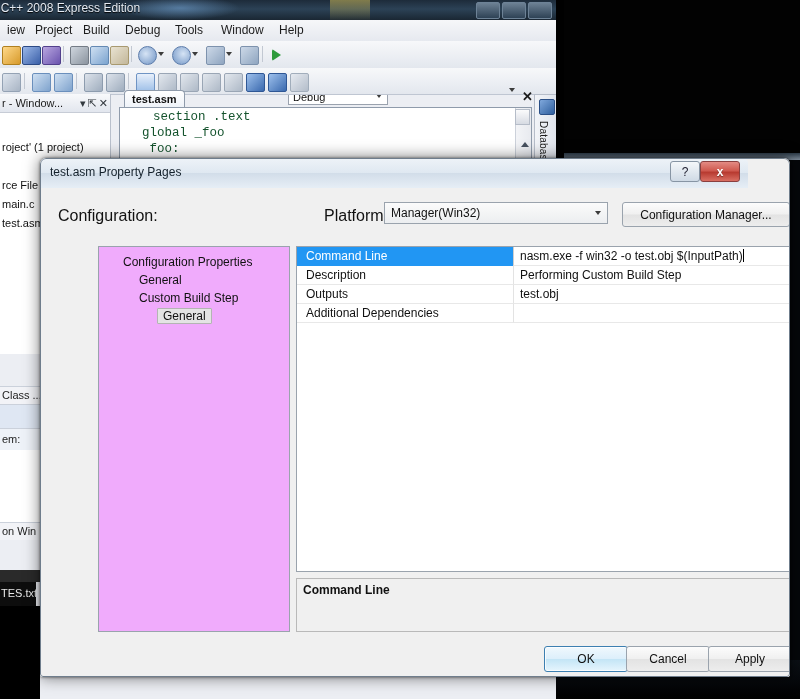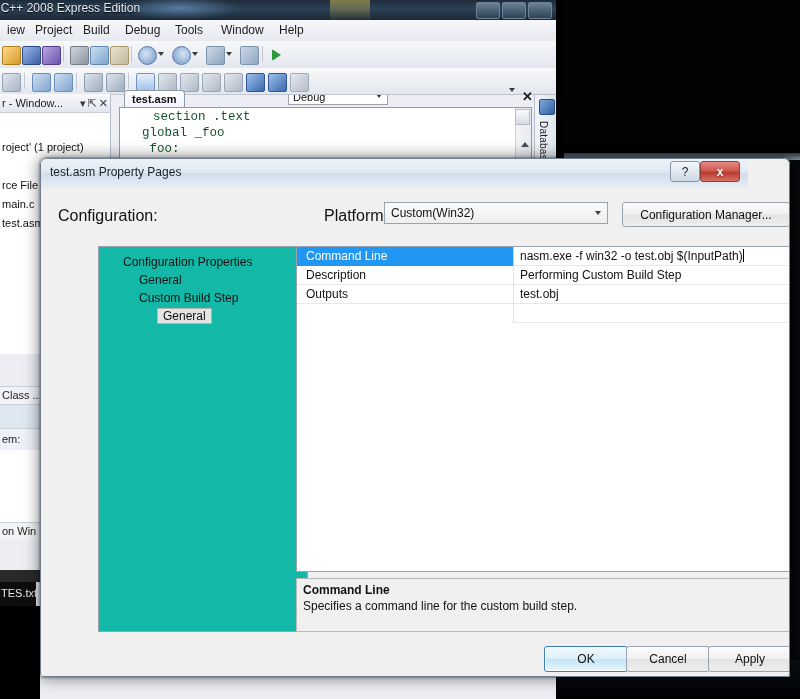--- a/index.html
+++ b/index.html
@@ -142,21 +142,21 @@
      background:linear-gradient(180deg,#fbfbfb,#eceef0);box-sizing:border-box;}
   .combo .val{position:absolute;left:6px;top:3px;font-size:12px;color:#111;}
   .combo .arw{position:absolute;right:1px;top:1px;width:17px;height:18px;
      display:flex;align-items:center;justify-content:center;}
   .btn{border:1px solid #9aa3ad;border-radius:3px;
      background:linear-gradient(180deg,#fcfcfc 0%,#f0f0f0 48%,#e3e3e3 52%,#ededed 100%);
      font-size:12px;color:#111;display:flex;align-items:center;justify-content:center;}
   #cfg-mgr{position:absolute;top:0;height:23px;width:166px;}
 
   #tree{position:absolute;left:58px;top:58px;width:190px;height:384px;
-     background:#14b8a6;border:1px solid #9aa3ad;padding-left:18px;}
+     background:#f0abfc;border:1px solid #9aa3ad;}
   .tree-row{position:absolute;font-size:12px;color:#111;white-space:nowrap;}
   .tree-sel{background:#e4e4e4;border:1px solid #b4b4b4;padding:0 5px;
      border-radius:1px;}
 
   #grid{position:absolute;left:256px;top:58px;width:522px;height:324px;
      background:#fff;border:1px solid #9aa3ad;overflow:hidden;}
   #grid-inner{position:absolute;left:0;top:0;right:0;bottom:0;background:#fff;}
   .gr{position:absolute;left:0;width:522px;height:19px;}
   .gr .nm{position:absolute;left:0;top:0;width:216px;height:19px;
      font-size:12px;color:#111;line-height:19px;padding-left:9px;box-sizing:border-box;
@@ -337,21 +337,21 @@
     <div id="dlg-help">?</div>
     <div id="dlg-close">x</div>
   </div>
 
   <div id="dlg-body">
 
     <div id="cfg-row">
       <div class="fld-label" style="left:18px">Configuration:</div>
       <div class="fld-label" style="left:284px">Platform:</div>
       <div class="combo" style="left:344px;width:224px">
-        <span class="val">Custom(Win32)</span>
+        <span class="val">Manager(Win32)</span>
         <span class="arw">
             <i class="caret"></i>
           </span>
       </div>
       <div class="btn" id="cfg-mgr" style="left:582px">Configuration Manager...</div>
     </div>
 
     <div id="tree">
       <div class="tree-row" style="left:24px;top:8px">Configuration Properties</div>
       <div class="tree-row" style="left:40px;top:26px">General</div>
@@ -375,29 +375,29 @@
           <div class="nm">Description</div>
           <div class="vl">Performing Custom Build Step</div>
         </div>
 
         <div class="gr" style="top:38px">
           <div class="nm">Outputs</div>
           <div class="vl">test.obj</div>
         </div>
 
         <div class="gr" style="top:57px">
+          <div class="nm">Additional Dependencies</div>
           <div class="vl"></div>
         </div>
 
       </div>
     </div>
 
     <div id="desc">
       <div class="t">Command Line</div>
-      <div class="d">Specifies a command line for the custom build step.</div>
     </div>
 
     <div class="btn dlg-btn" id="btn-ok" style="left:504px">OK</div>
     <div class="btn dlg-btn" id="btn-cancel" style="left:586px">Cancel</div>
     <div class="btn dlg-btn" id="btn-apply" style="left:668px">Apply</div>
 
   </div>
   <div id="dlg-frame"></div>
 </div>
 

